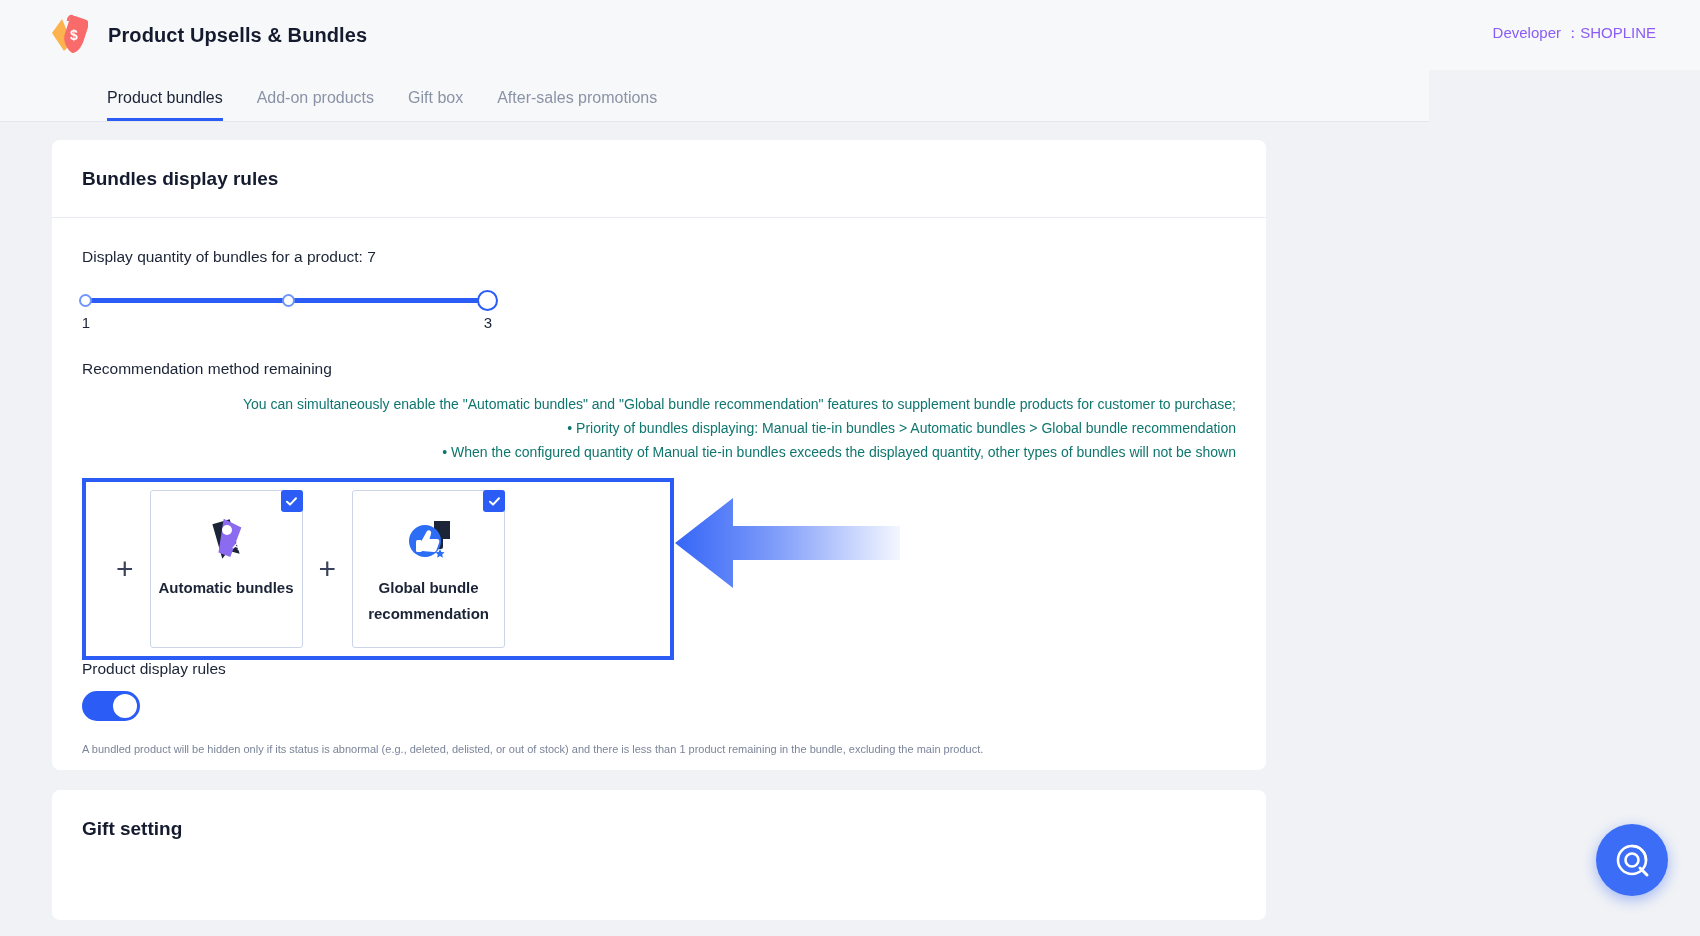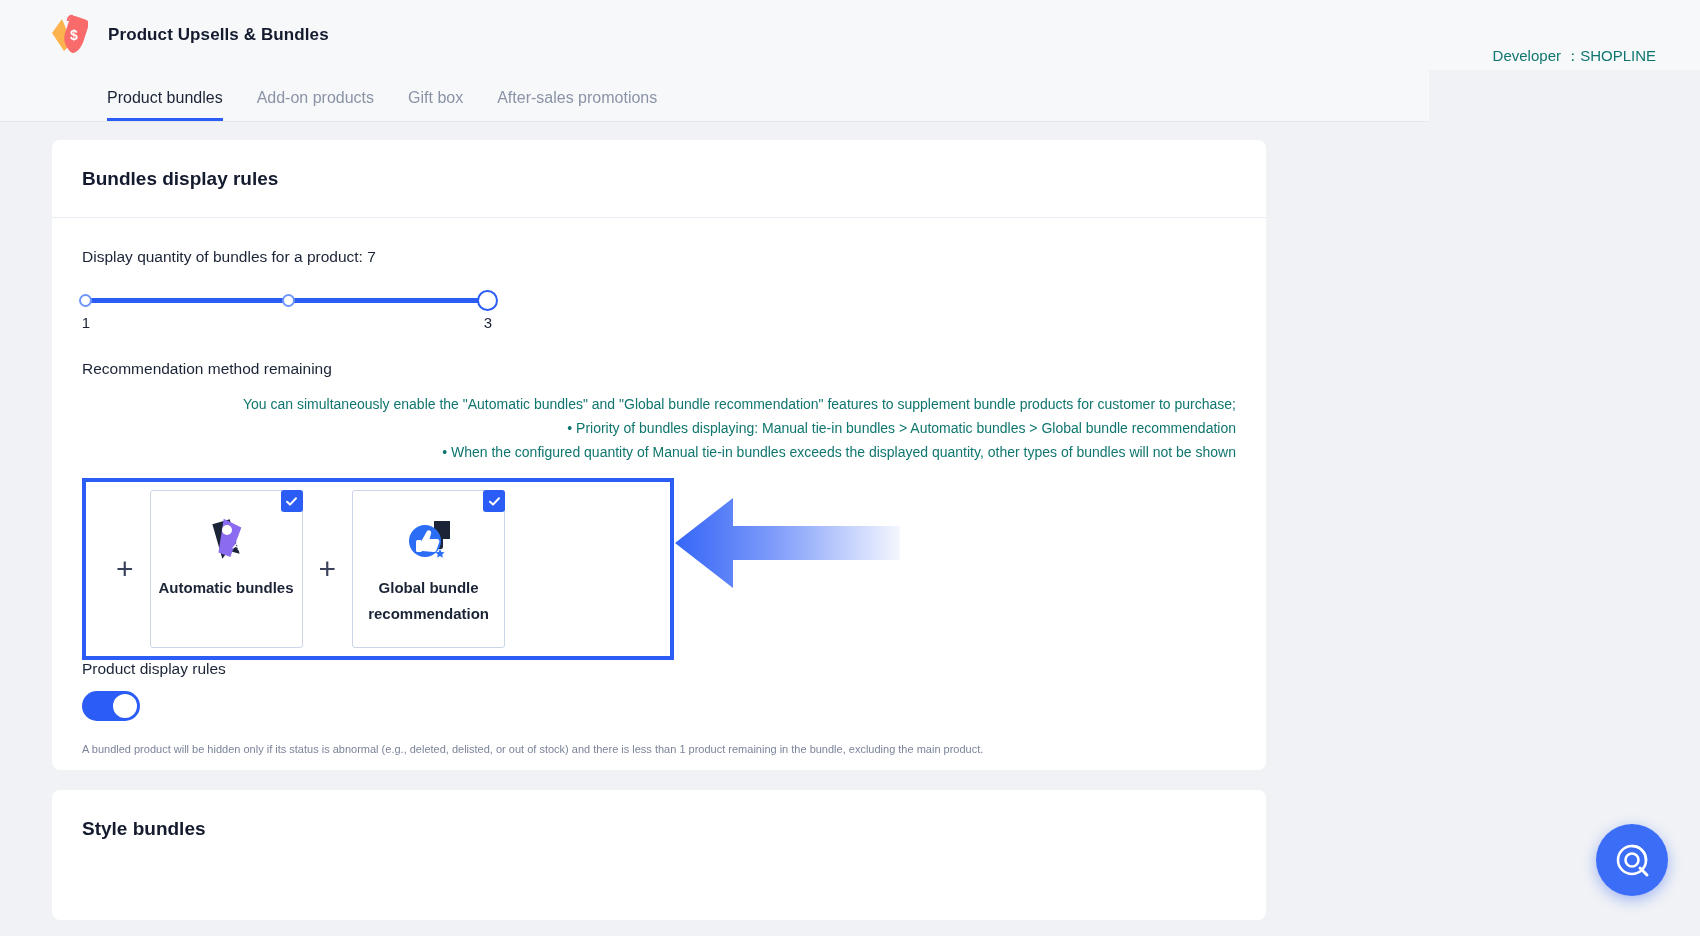--- a/index.html
+++ b/index.html
@@ -13,26 +13,26 @@
   
   .app-header {
     position: absolute; left: 0; top: 0;
     width: 1700px; height: 70px;
     background: #f7f8fa;
     display: flex; align-items: center;
   }
   .logo-wrap { margin-left: 48px; width: 40px; height: 44px; position: relative; }
   .app-title {
     margin-left: 20px;
-    font-size: 17px; font-weight: bold; color: #141b2e;
+    font-size: 20px; font-weight: bold; color: #141b2e;
     letter-spacing: .1px;
   }
   .dev-info {
     position: absolute; right: 44px; top: 24px;
-    font-size: 15px; color: #0f766e; margin-top: 23px;
+    font-size: 15px; color: #8b5cf6;
   }
 
   
   .tabbar {
     position: absolute; left: 0; top: 70px;
     width: 1429px; height: 52px;
     background: #f7f8fa;
     border-bottom: 1px solid #e4e7ed;
     display: flex; align-items: flex-end;
     padding-left: 107px;
@@ -264,21 +264,21 @@
         <stop offset="55%" stop-color="#2b5cf6" stop-opacity="0.6"></stop>
         <stop offset="100%" stop-color="#3566f7" stop-opacity="1"></stop>
       </linearGradient>
     </defs>
     <path d="M0 45 L58 0 L58 28 L225 28 L225 62 L58 62 L58 90 Z" fill="url(#arrGrad)"></path>
   </svg>
 </div>
 
 <div class="panel" id="panel-style">
   <div class="panel-head noborder">
-    <div class="panel-title">Style bundles</div>
+    <div class="panel-title">Gift setting</div>
   </div>
 </div>
 
 <div class="fab">
   <svg width="38" height="38" viewBox="0 0 38 38">
     <circle cx="19" cy="19" r="14" fill="none" stroke="#ffffff" stroke-width="2.6"></circle>
     <circle cx="19" cy="19" r="6.5" fill="none" stroke="#ffffff" stroke-width="2.6"></circle>
     <path d="M19 5 A14 14 0 0 1 33 19" stroke="#ffffff" stroke-width="2.6" fill="none" stroke-linecap="round"></path>
     <path d="M27 27 L34 34" stroke="#ffffff" stroke-width="3" stroke-linecap="round"></path>
   </svg>

